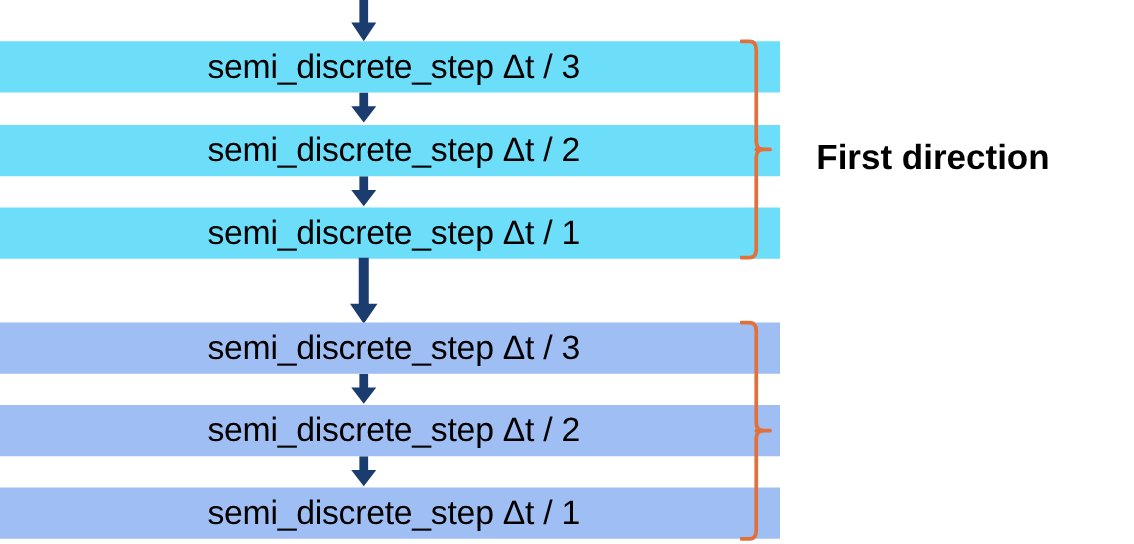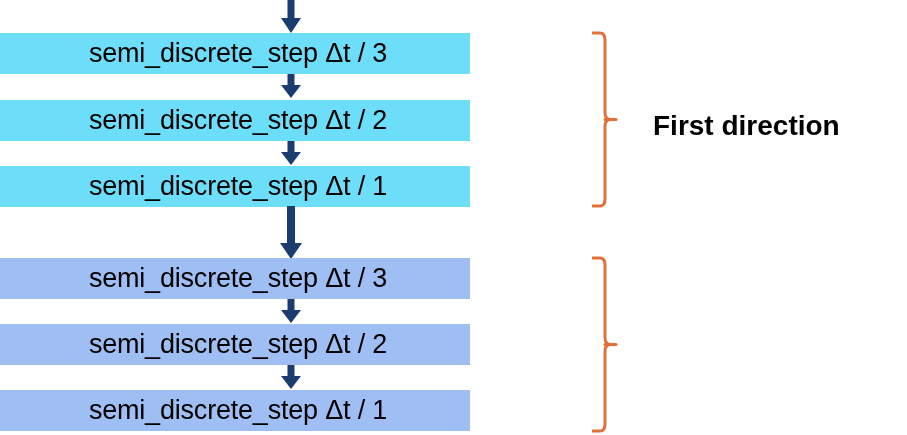--- a/index.html
+++ b/index.html
@@ -13,21 +13,21 @@
     height: 435px;
     background: #ffffff;
     overflow: hidden;
     font-family: "Liberation Sans", sans-serif;
   }
 
   
   .step-bar {
     position: absolute;
     left: 0;
-    width: 470px;
+    width: 624px;
     height: 41px;
     display: flex;
     align-items: center;
     justify-content: center;
     box-sizing: border-box;
   }
   .step-bar .step-label {
     font-family: "Liberation Sans", sans-serif;
     font-size: 27px;
     font-weight: 400;

